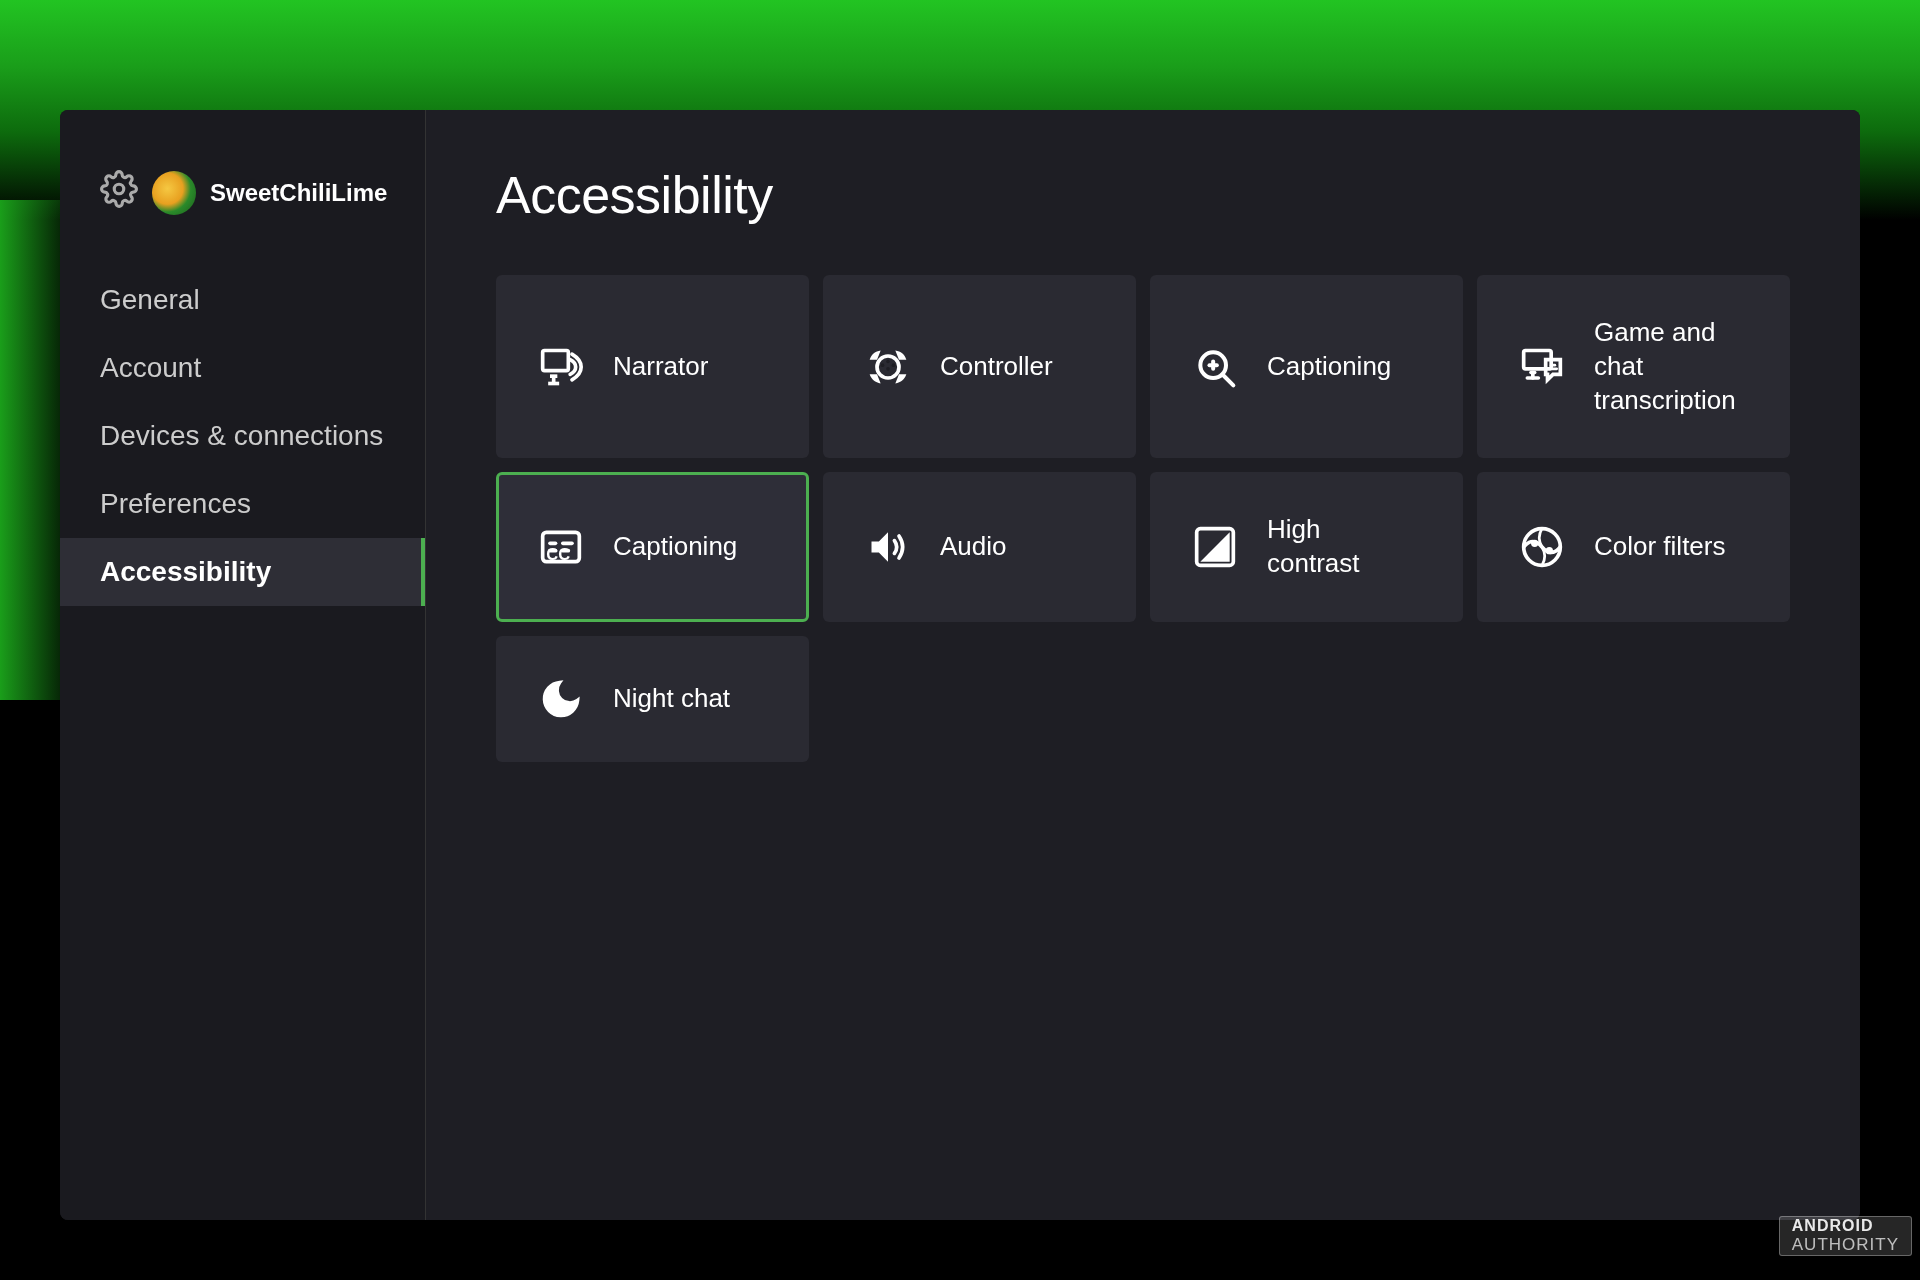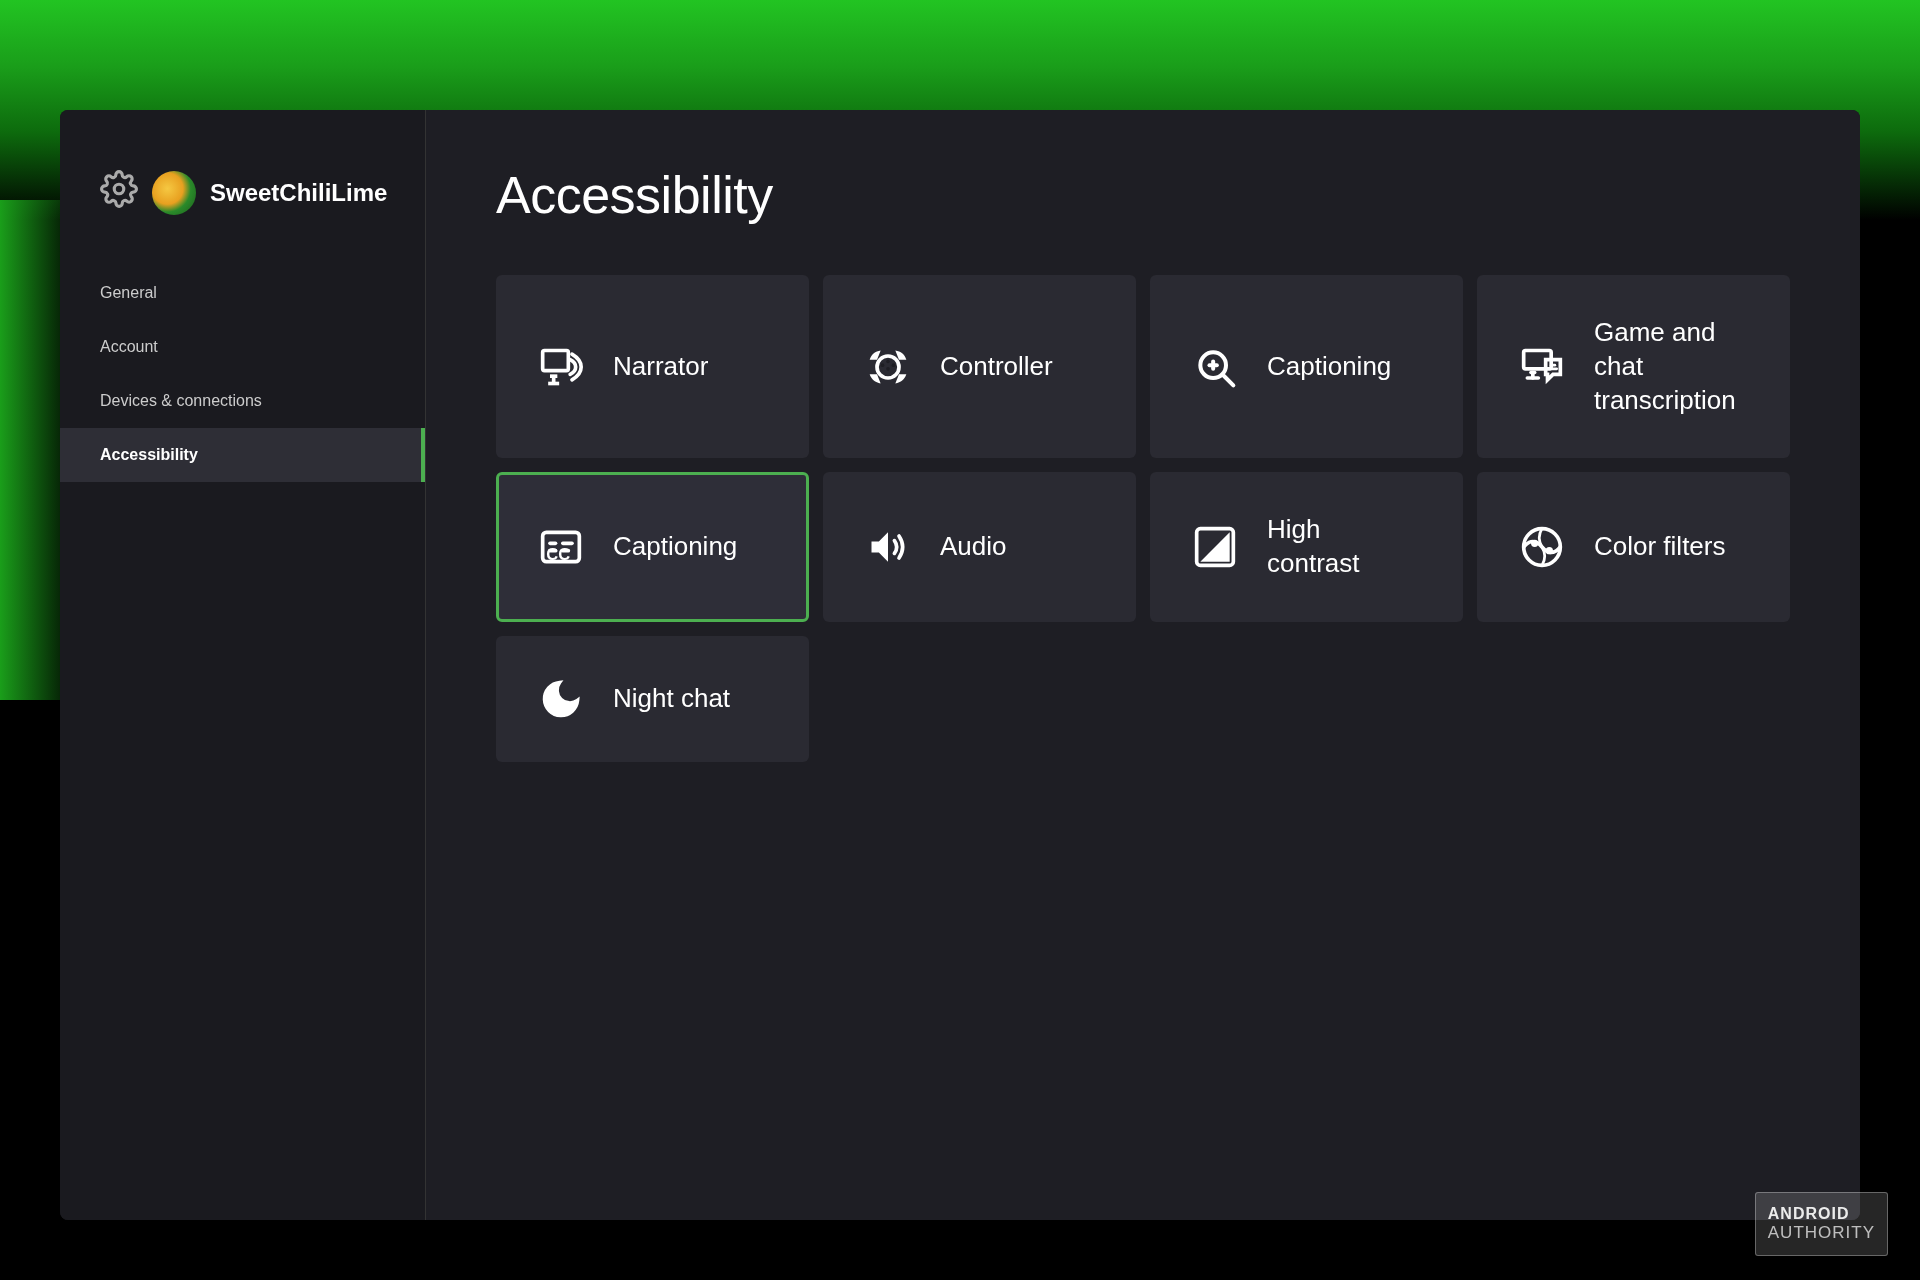--- a/index.html
+++ b/index.html
@@ -84,21 +84,21 @@
     }
 
     .nav-items {
       display: flex;
       flex-direction: column;
       padding: 0;
     }
 
     .nav-item {
       padding: 18px 40px;
-      font-size: 16px;
+      font-size: 28px;
       color: #cccccc;
       cursor: pointer;
       font-weight: 500;
       transition: background 0.2s;
     }
 
     .nav-item.active {
       background: #2e2e36;
       color: #ffffff;
       font-weight: 600;
@@ -165,24 +165,24 @@
     .icon-svg {
       width: 44px;
       height: 44px;
       flex-shrink: 0;
     }
 
     
     .watermark {
       position: absolute;
       bottom: 24px;
-      right: 32px;
+      right: 8px;
       background: rgba(255,255,255,0.15);
       border: 1px solid rgba(255,255,255,0.3);
-      padding: 12px 12px;
+      padding: 0 12px;
       border-radius: 3px;
       z-index: 10;
     }
 
     .watermark-text {
       font-size: 16px;
       color: rgba(255,255,255,0.9);
       font-weight: 700;
       letter-spacing: 1px;
       text-transform: uppercase;
@@ -215,20 +215,21 @@
 
       <div class="avatar"></div>
 
       <span class="username">SweetChiliLime</span>
     </div>
 
     <div class="nav-items">
       <div class="nav-item">General</div>
       <div class="nav-item">Account</div>
       <div class="nav-item">Devices &amp; connections</div>
+      <div class="nav-item">Preferences</div>
       <div class="nav-item active">Accessibility</div>
     </div>
   </nav>
 
   <main class="main-content">
     <h1 class="page-title">Accessibility</h1>
 
     <div class="grid">
 
       <div class="grid-item">

